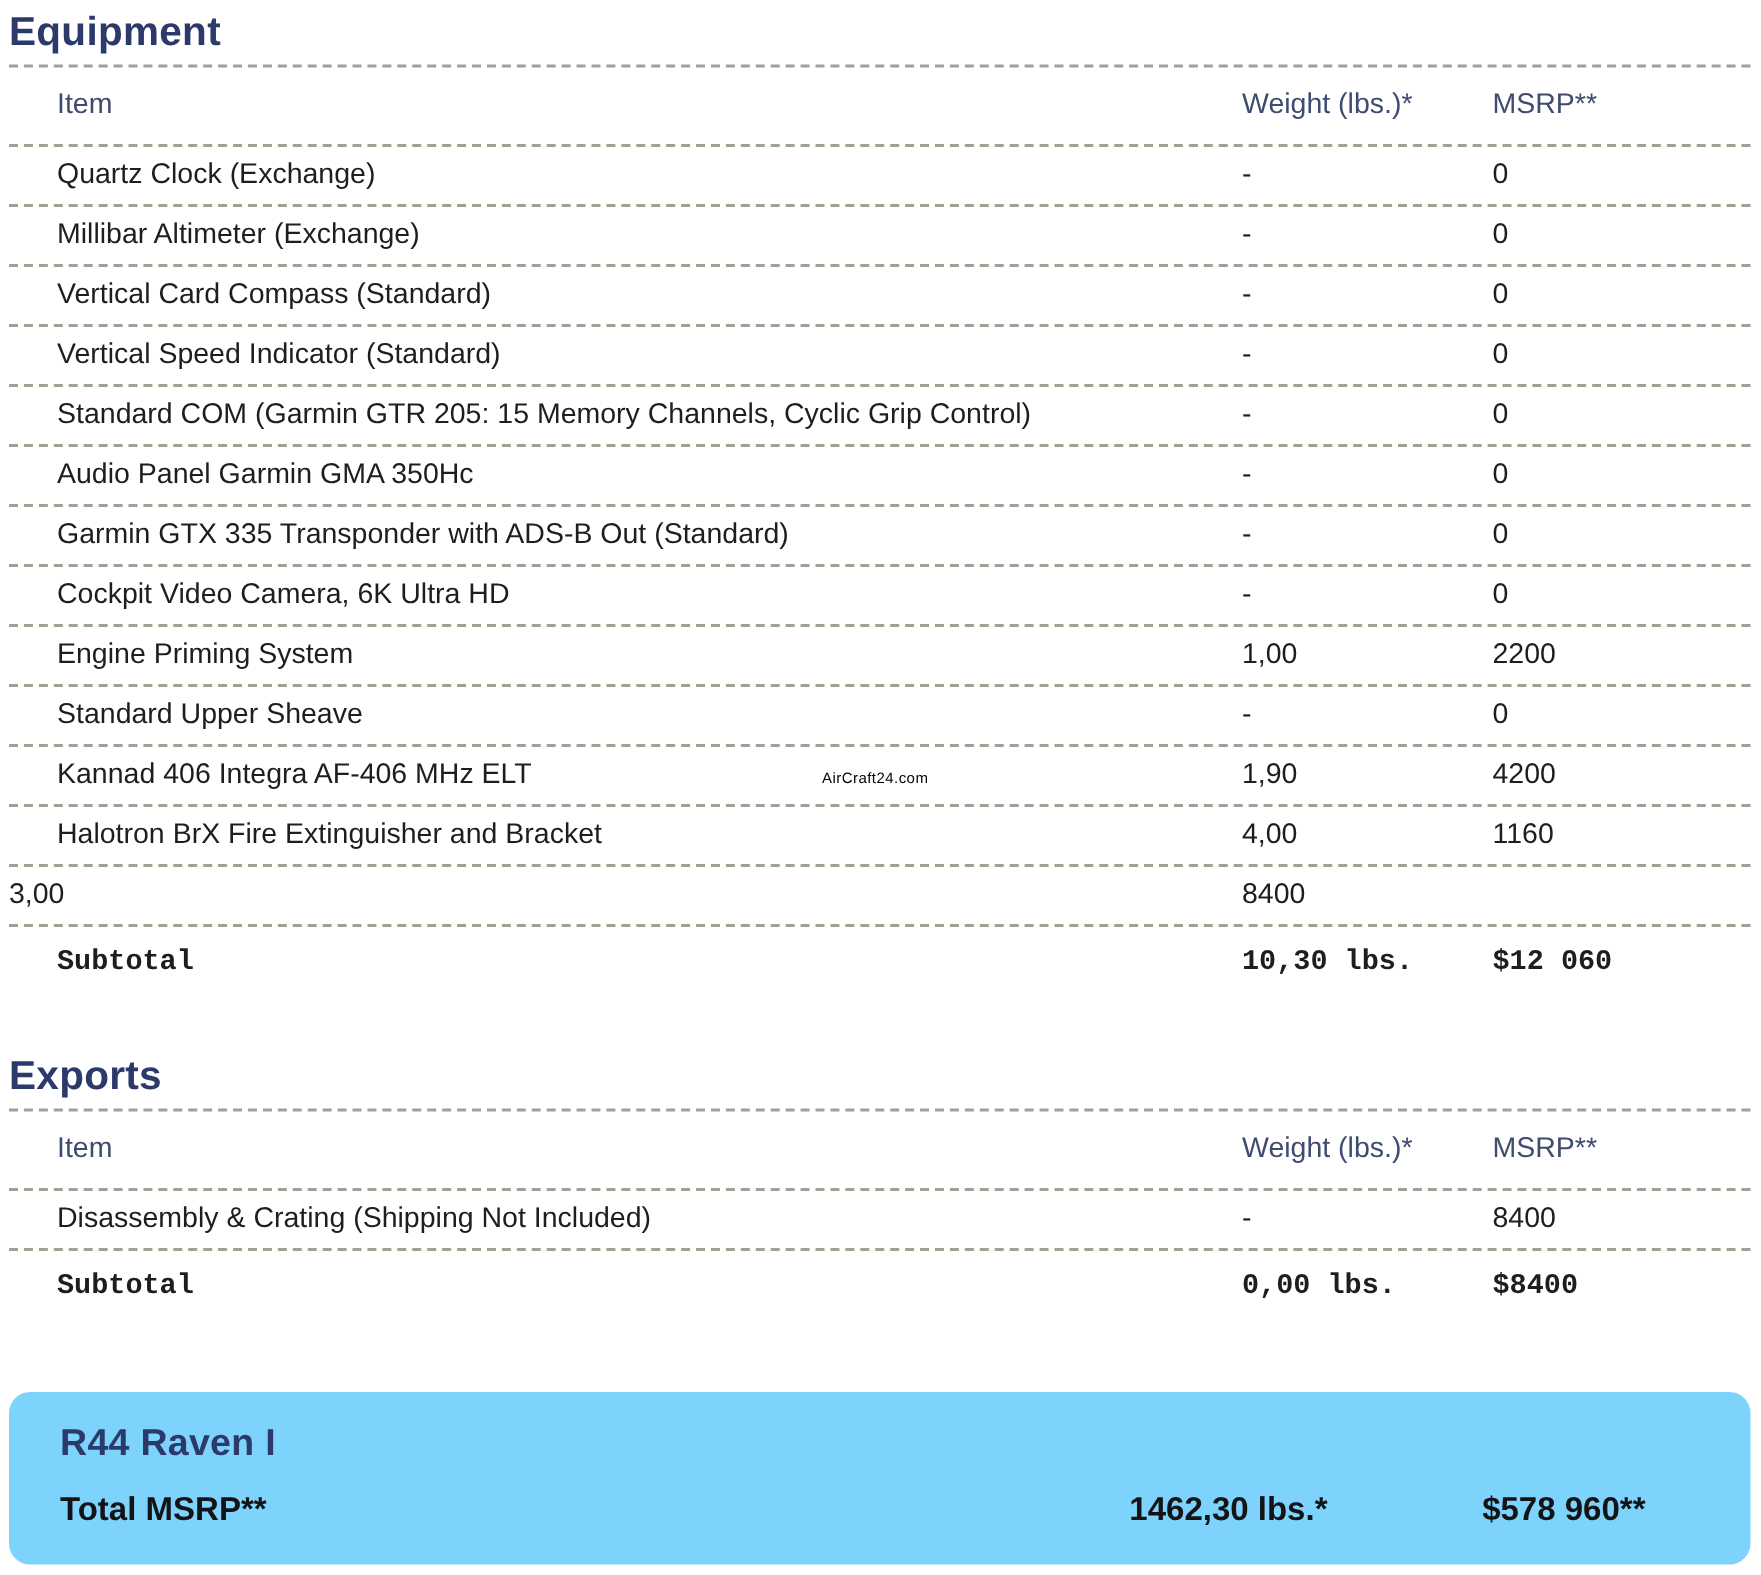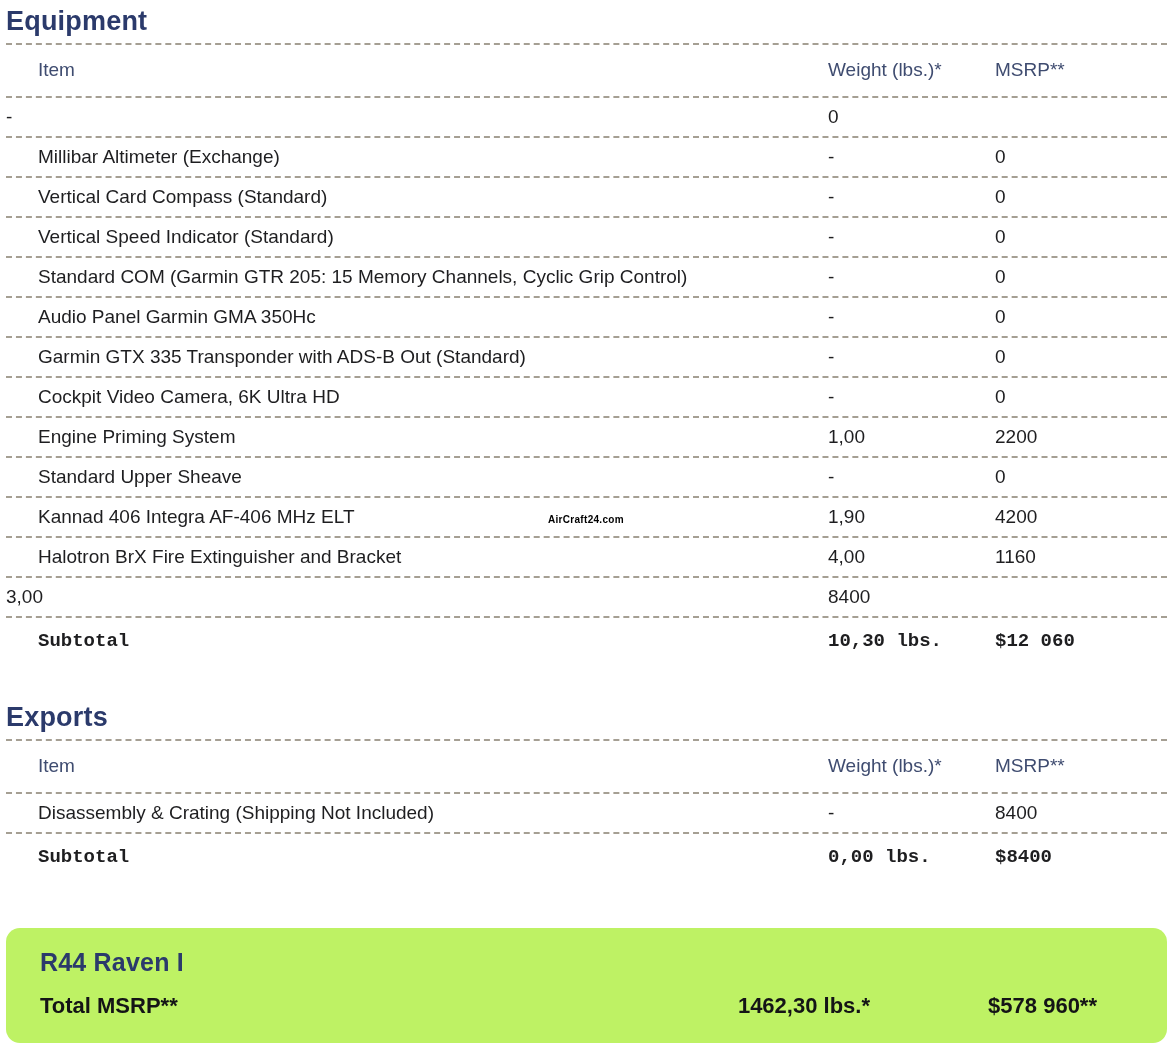--- a/index.html
+++ b/index.html
@@ -45,65 +45,65 @@
     font-family: Liberation Mono, monospace;
   }
   .cell { font-size: 19px; line-height: 1.2; }
   .col-item { padding-right: 14px; margin-left: 32px; }
 
   .watermark {
     position: absolute;
     left: 548px;
     top: 514px;
     font-size: 10px;
-    font-weight: bold;
+    font-weight: normal;
     color: #000000;
     text-shadow: 0 0 1px rgba(255,255,255,0.9), 1px 1px 0 rgba(255,255,255,0.55);
     letter-spacing: 0.3px;
     user-select: none;
   }
 
   .summary-box {
     margin-top: 48px;
-    background: #bef264;
+    background: #7dd3fc;
     border-radius: 14px;
     padding: 20px 70px 24px 34px;
   }
   .summary-title {
     color: #2b3a6b;
     font-size: 25px;
     font-weight: bold;
     margin: 0 0 16px 0;
     letter-spacing: 0.2px;
   }
   .summary-row {
     display: grid;
     grid-template-columns: 1fr 170px 212px;
     align-items: center;
     font-size: 22px;
     font-weight: bold;
     color: #141416;
-    gap: 15px;
   }
   .summary-row .num { text-align: right; }
 </style>
 </head>
 <body>
 
 <div class="page">
 
   <div class="section">
     <h2 class="section-title">Equipment</h2>
     <div class="table">
         <div class="trow thead">
           <div class="cell col-item">Item</div>
           <div class="cell col-num">Weight (lbs.)*</div>
           <div class="cell col-num">MSRP**</div>
         </div>
         <div class="trow">
+          <div class="cell col-item">Quartz Clock (Exchange)</div>
           <div class="cell col-num">-</div>
           <div class="cell col-num">0</div>
         </div>
         <div class="trow">
           <div class="cell col-item">Millibar Altimeter (Exchange)</div>
           <div class="cell col-num">-</div>
           <div class="cell col-num">0</div>
         </div>
         <div class="trow">
           <div class="cell col-item">Vertical Card Compass (Standard)</div>

